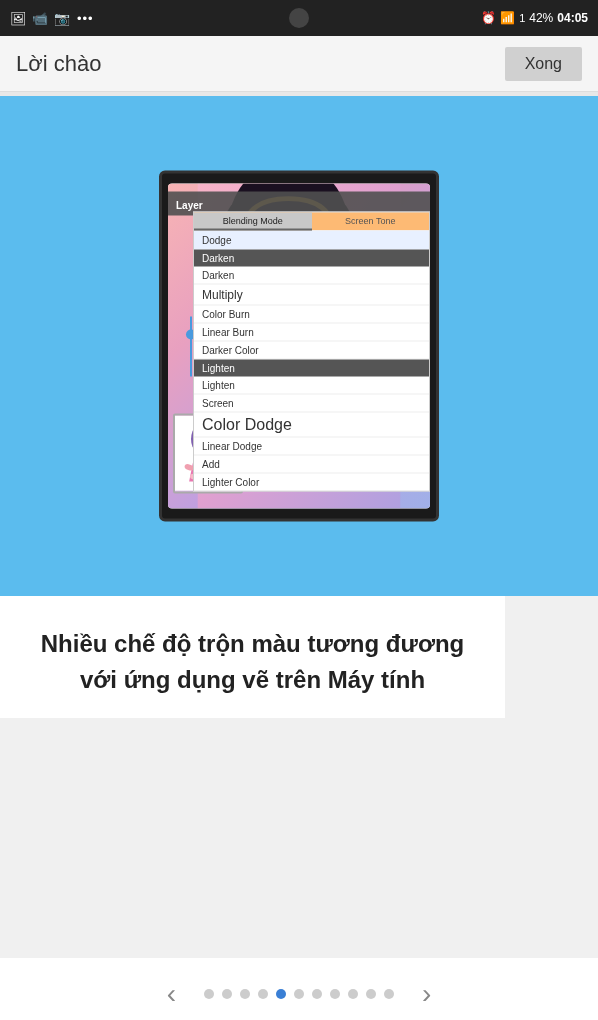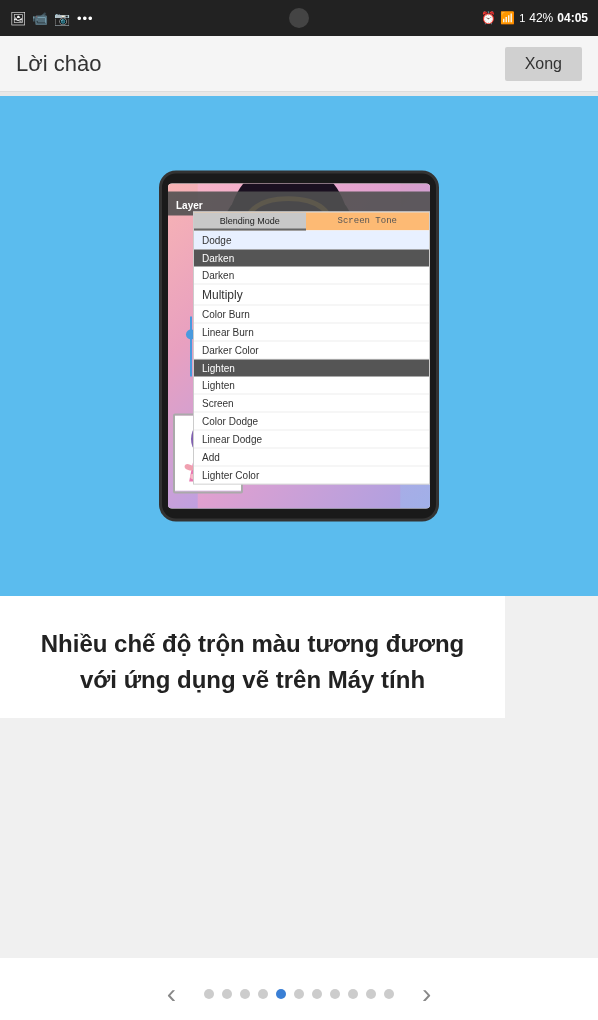--- a/index.html
+++ b/index.html
@@ -81,21 +81,21 @@
       display: flex;
       align-items: center;
       justify-content: center;
     }
 
     
     .phone-body {
       width: 280px;
       height: 351px;
       background: #1a1a1a;
-      border-radius: 17px;
+      border-radius: 6px;
       position: absolute;
       left: 50%;
       top: 50%;
       transform: translate(-50%, -50%);
       display: flex;
       flex-direction: column;
       overflow: hidden;
       border: 3px solid #333;
     }
 
@@ -260,35 +260,35 @@
         </div>
 
         <div style="position:absolute;top:8px;left:0;right:0;background:rgba(80,80,80,0.9);padding:3px 8px;">
           <span style="color:white;font-size:10px;font-weight:bold;">Layer</span>
         </div>
 
         <div style="position:absolute;top:28px;left:25px;right:0;background:#f0f0f0;border:1px solid #ccc;z-index:10;">
 
           <div style="display:flex;background:#fdba74;">
             <div style="flex:1;text-align:center;padding:3px 2px;font-size:9px;color:#222;background:#c8c8c8;border-bottom:2px solid #666;">Blending Mode</div>
-            <div style="flex:1;text-align:center;padding:3px 8px;font-size:9px;color:#555;font-family:Liberation Mono, monospace;">Screen Tone</div>
+            <div style="flex:1;text-align:center;padding:3px 2px;font-size:9px;color:#555;">Screen Tone</div>
           </div>
 
           <div style="background:white;">
             <div style="padding:4px 8px;font-size:10px;color:#333;background:#e8f0ff;">Dodge</div>
             <div style="padding:3px 8px;font-size:10px;background:#555;color:white;">Darken</div>
             <div style="padding:3px 8px;font-size:10px;color:#333;border-bottom:1px solid #eee;">Darken</div>
             <div style="padding:3px 8px;font-size:12px;color:#333;border-bottom:1px solid #eee;">Multiply</div>
             <div style="padding:3px 8px;font-size:10px;color:#333;border-bottom:1px solid #eee;">Color Burn</div>
             <div style="padding:3px 8px;font-size:10px;color:#333;border-bottom:1px solid #eee;">Linear Burn</div>
             <div style="padding:3px 8px;font-size:10px;color:#333;border-bottom:1px solid #eee;">Darker Color</div>
             <div style="padding:3px 8px;font-size:10px;background:#555;color:white;">Lighten</div>
             <div style="padding:3px 8px;font-size:10px;color:#333;border-bottom:1px solid #eee;">Lighten</div>
             <div style="padding:3px 8px;font-size:10px;color:#333;border-bottom:1px solid #eee;">Screen</div>
-            <div style="padding:3px 8px;font-size:10px;color:#333;border-bottom:1px solid #eee;">Color Dodge</div>
+            <div style="padding:3px 8px;font-size:16px;color:#333;border-bottom:1px solid #eee;">Color Dodge</div>
             <div style="padding:3px 8px;font-size:10px;color:#333;border-bottom:1px solid #eee;">Linear Dodge</div>
             <div style="padding:3px 8px;font-size:10px;color:#333;border-bottom:1px solid #eee;">Add</div>
             <div style="padding:3px 8px;font-size:10px;color:#333;">Lighter Color</div>
           </div>
         </div>
 
         <div style="position:absolute;bottom:15px;left:5px;width:70px;height:80px;background:linear-gradient(160deg,#f5e0f0,#e0c8ee);border:2px solid #aaa;border-radius:2px;overflow:hidden;">
           <svg viewBox="0 0 70 80" xmlns="http://www.w3.org/2000/svg">
             <rect width="70" height="80" fill="white"></rect>
 

